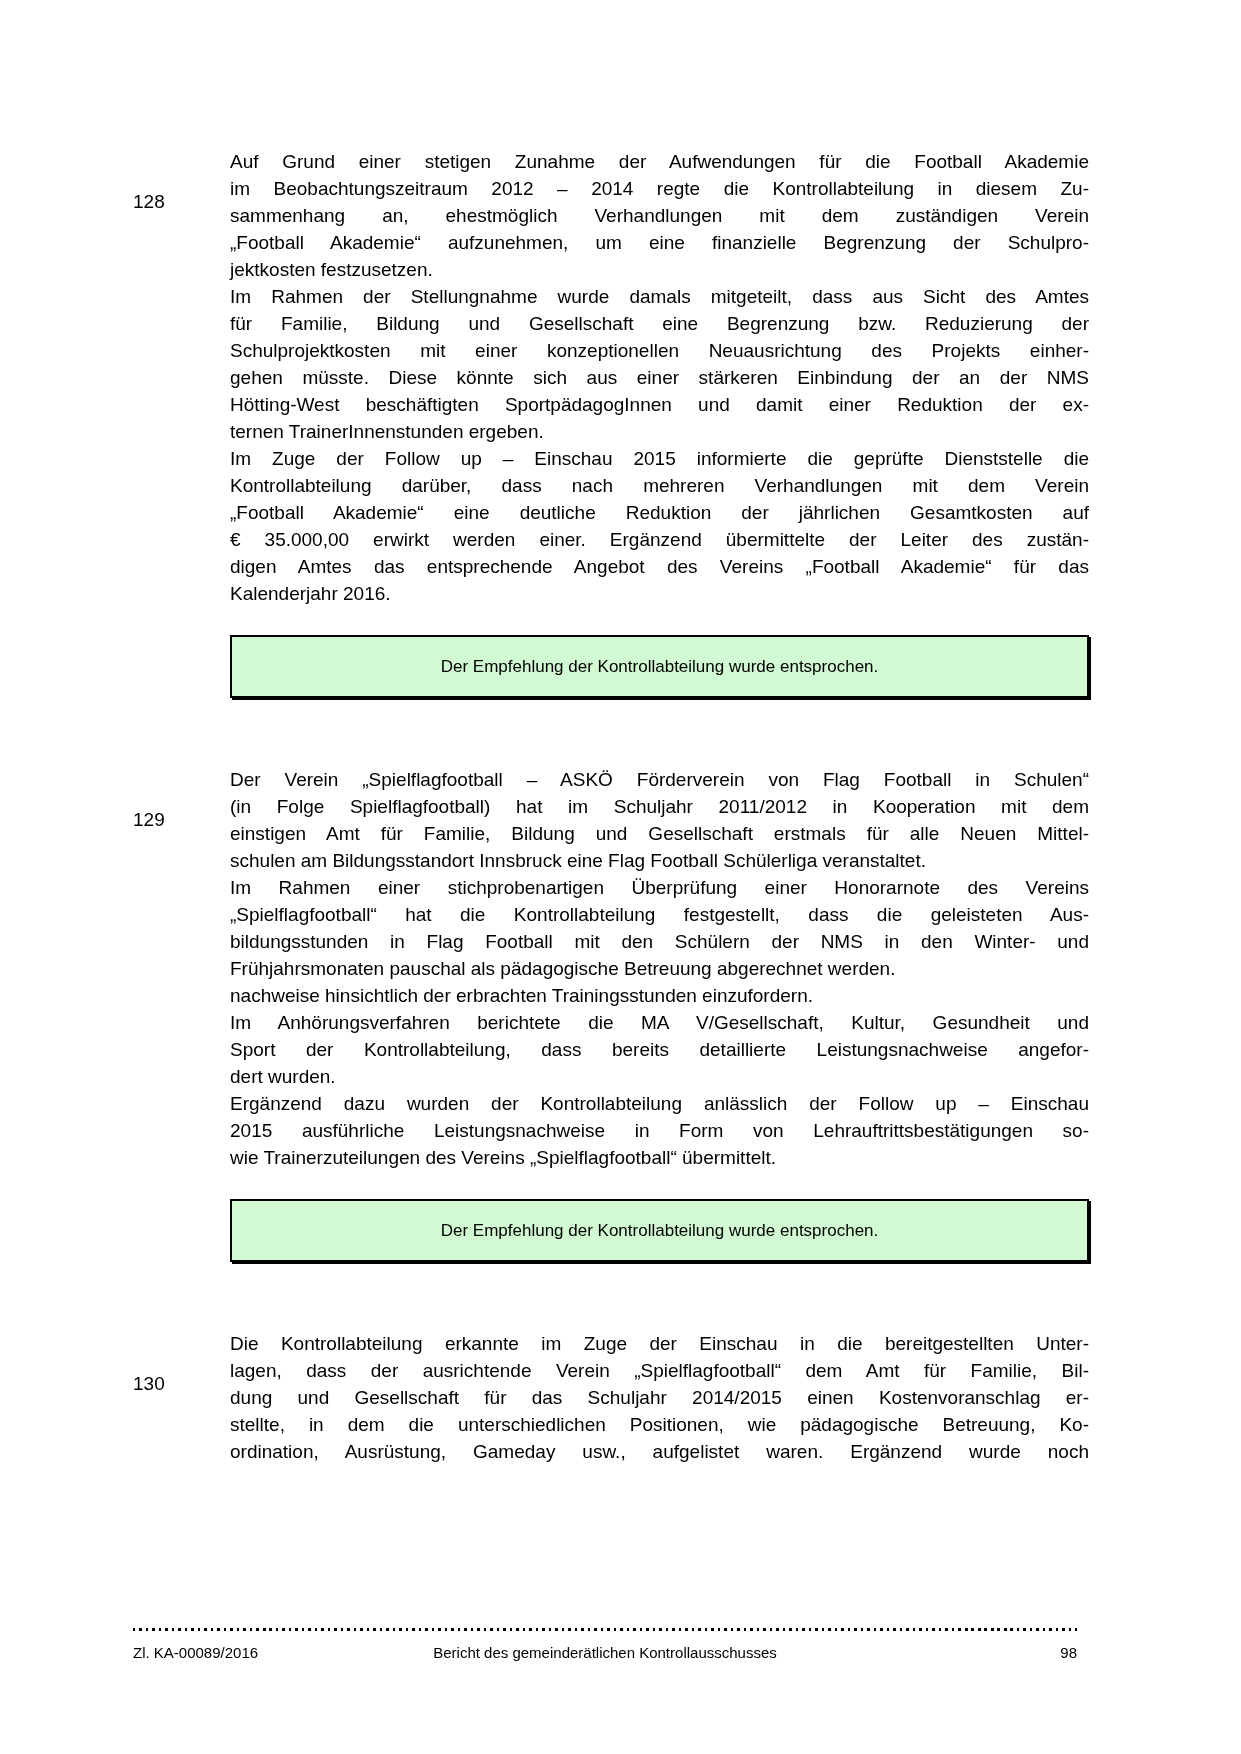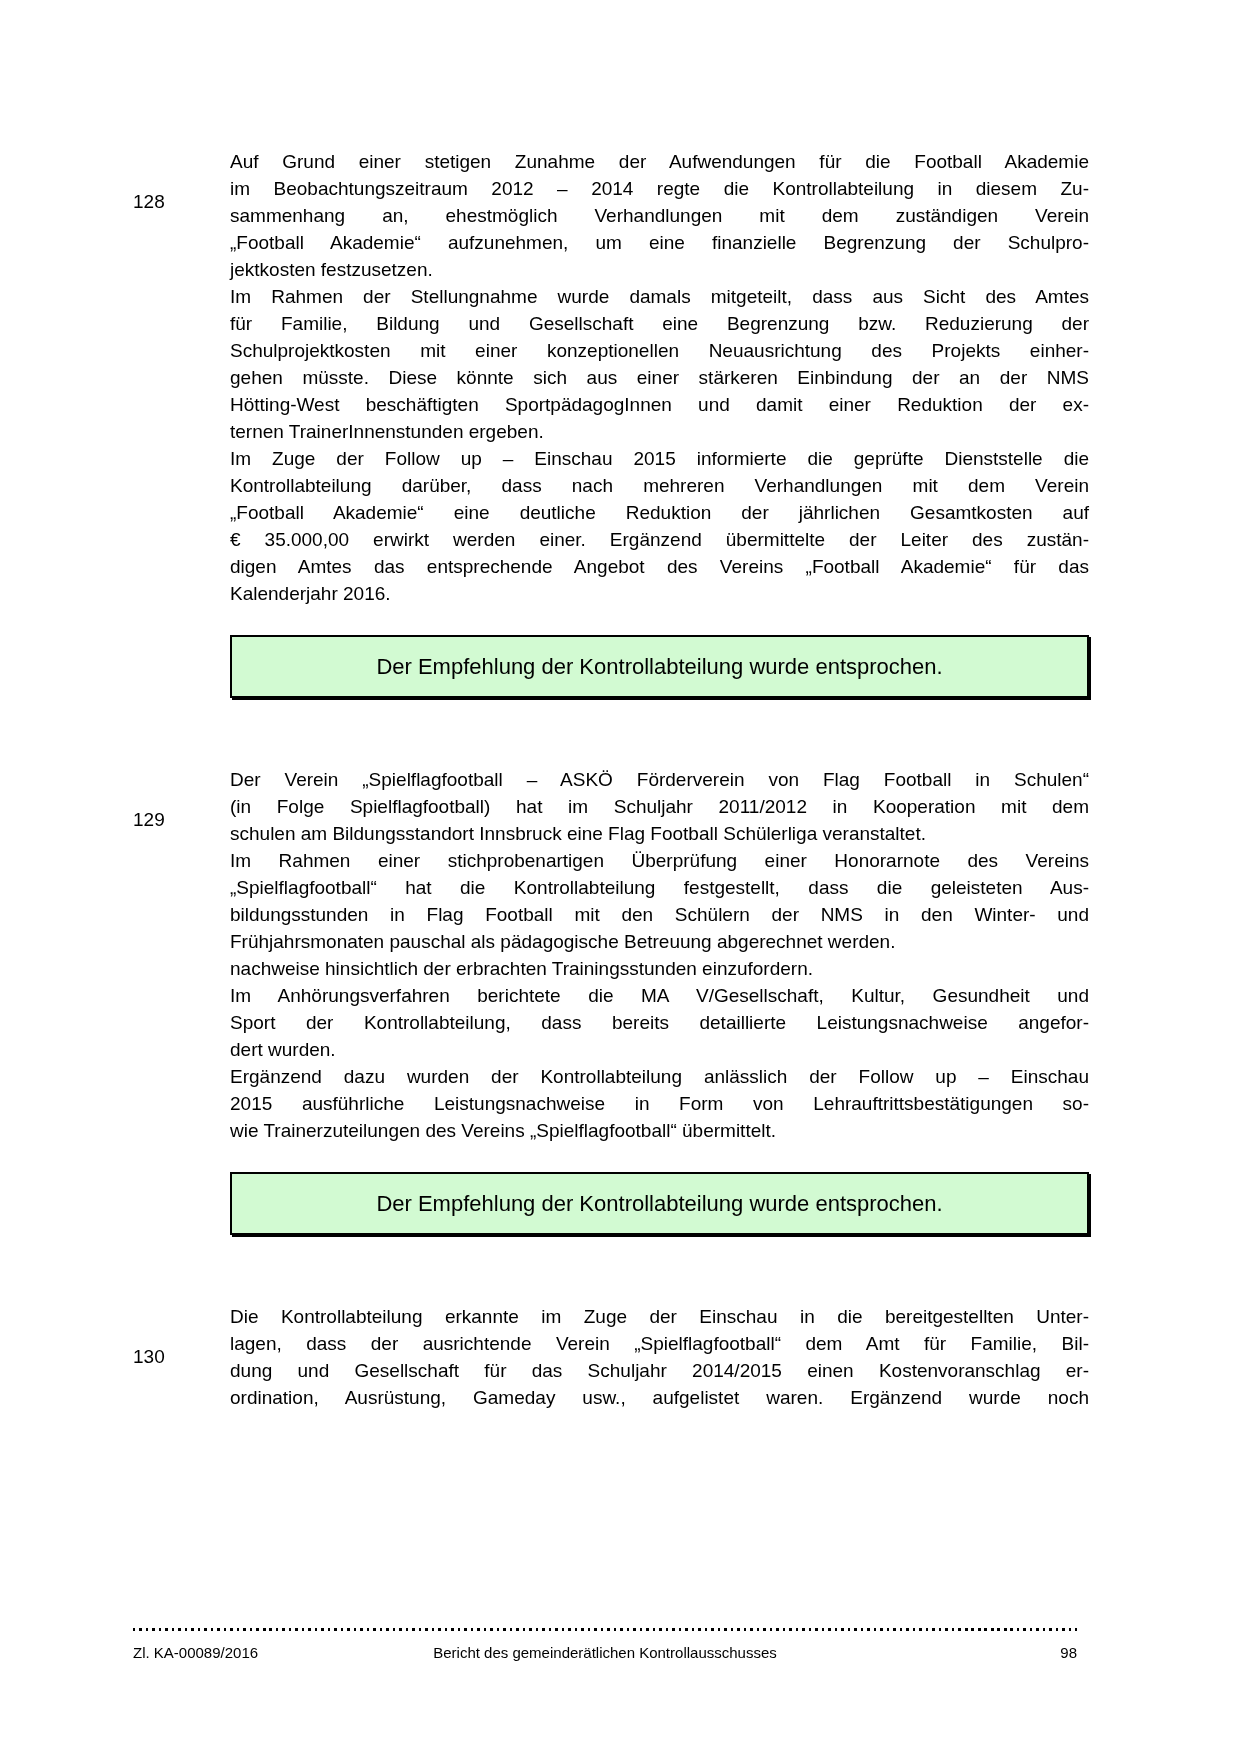--- a/index.html
+++ b/index.html
@@ -51,21 +51,21 @@
     text-align-last: left;
   }
   .rec-box {
     margin-top: 28px;
     border: 2px solid #000000;
     box-shadow: 2px 2px 0 0 #000000;
     padding: 16px 10px;
     text-align: center;
   }
   .rec-text {
-    font-size: 22px;
+    font-size: 17px;
     line-height: 27px;
   }
   .page-footer {
     position: absolute;
     left: 133px;
     top: 1628px;
     width: 944px;
   }
   .footer-divider {
     height: 3px;
@@ -117,20 +117,21 @@
           <div class="rec-text">Der Empfehlung der Kontrollabteilung wurde entsprochen.</div>
         </div>
       </div>
     </section>
     <section class="section">
       <div class="sec-num">129</div>
       <div class="sec-body">
         <div class="block">
           <div class="jline">Der Verein „Spielflagfootball – ASKÖ Förderverein von Flag Football in Schulen“</div>
           <div class="jline">(in Folge Spielflagfootball) hat im Schuljahr 2011/2012 in Kooperation mit dem</div>
+          <div class="jline">einstigen Amt für Familie, Bildung und Gesellschaft erstmals für alle Neuen Mittel-</div>
           <div class="jline lastline">schulen am Bildungsstandort Innsbruck eine Flag Football Schülerliga veranstaltet.</div>
         </div>
         <div class="block">
           <div class="jline">Im Rahmen einer stichprobenartigen Überprüfung einer Honorarnote des Vereins</div>
           <div class="jline">„Spielflagfootball“ hat die Kontrollabteilung festgestellt, dass die geleisteten Aus-</div>
           <div class="jline">bildungsstunden in Flag Football mit den Schülern der NMS in den Winter- und</div>
           <div class="jline lastline">Frühjahrsmonaten pauschal als pädagogische Betreuung abgerechnet werden.</div>
         </div>
         <div class="block">
           <div class="jline lastline">nachweise hinsichtlich der erbrachten Trainingsstunden einzufordern.</div>
@@ -150,20 +151,21 @@
         </div>
       </div>
     </section>
     <section class="section">
       <div class="sec-num">130</div>
       <div class="sec-body">
         <div class="block">
           <div class="jline">Die Kontrollabteilung erkannte im Zuge der Einschau in die bereitgestellten Unter-</div>
           <div class="jline">lagen, dass der ausrichtende Verein „Spielflagfootball“ dem Amt für Familie, Bil-</div>
           <div class="jline">dung und Gesellschaft für das Schuljahr 2014/2015 einen Kostenvoranschlag er-</div>
+          <div class="jline">stellte, in dem die unterschiedlichen Positionen, wie pädagogische Betreuung, Ko-</div>
           <div class="jline">ordination, Ausrüstung, Gameday usw., aufgelistet waren. Ergänzend wurde noch</div>
         </div>
       </div>
     </section>
   </main>
 
 <footer class="page-footer">
   <div class="footer-divider"></div>
   <div class="footer-row">
     <div class="footer-ref">Zl. KA-00089/2016</div>

